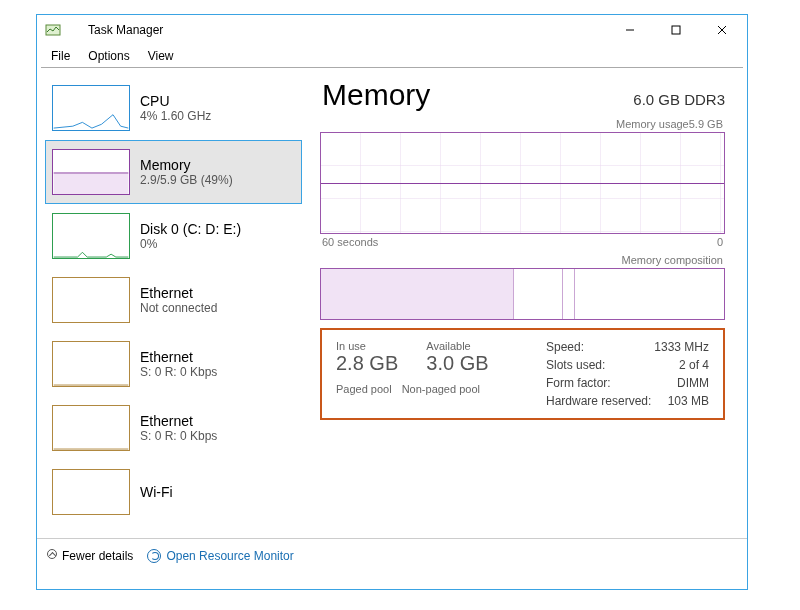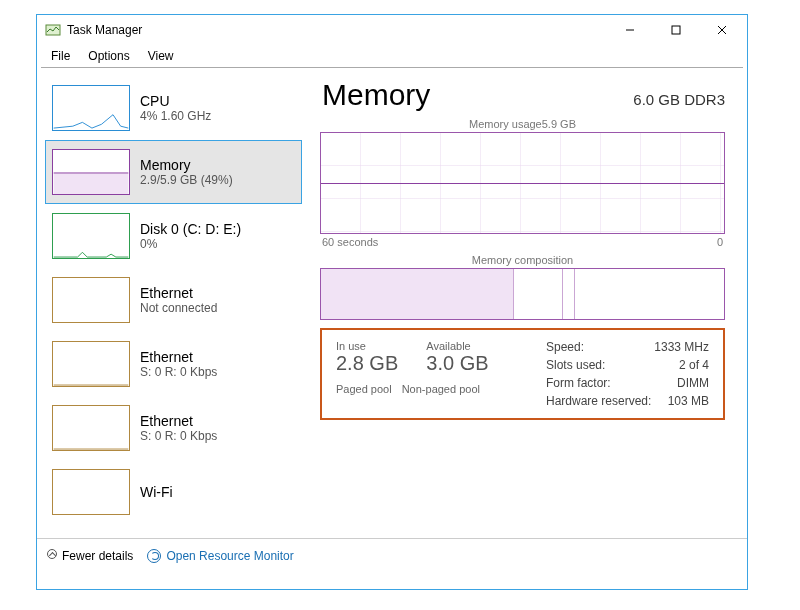--- a/index.html
+++ b/index.html
@@ -1,20 +1,20 @@
 <!DOCTYPE html>
 <html><head>
 <meta charset="utf-8">
 <style>
   * { box-sizing: border-box; font-family: "Segoe UI", Arial, sans-serif; }
   body { margin: 0; background: #fff; width: 800px; height: 610px; overflow: hidden; }
   .window { position: absolute; left: 36px; top: 14px; width: 712px; height: 576px; border: 1px solid #3aa3e3; background: #fff; }
   .titlebar { height: 30px; display: flex; align-items: center; justify-content: space-between; padding: 0 2px 0 8px; }
   .titlebar-left { display: flex; align-items: center; gap: 6px; }
-  .titlebar-title { font-size: 12px; color: #000; }
+  .titlebar-title { font-size: 12px; color: #000; margin-left: 21px; }
   .titlebar-controls { display: flex; }
   .titlebar-btn { width: 46px; height: 30px; display: flex; align-items: center; justify-content: center; font-size: 13px; color: #000; }
   .menubar { display: flex; gap: 2px; padding: 2px 6px; }
   .menu-item { padding: 2px 8px; font-size: 12px; }
   .tabs { display: flex; border-top: 0; padding: 0 4px; }
   .tab { padding: 4px 9px; font-size: 12px; border: 1px solid transparent; border-bottom: none; position: relative; top: 1px; background: #fff; }
   .tab.active { border: 1px solid #aaa; border-bottom: 1px solid #fff; z-index: 2; }
   .tab-underline { border-top: 1px solid #aaa; margin: 0 4px; }
   .body { display: flex; height: 470px; }
   .sidebar { width: 265px; padding: 8px 0 0 8px; overflow: hidden; }
@@ -26,21 +26,21 @@
   .thumb.disk { border-color: #2e9e4f; }
   .thumb.eth { border-color: #b08840; }
   .thumb svg { position: absolute; left: 0; top: 0; width: 100%; height: 100%; }
   .side-label { display: flex; flex-direction: column; }
   .side-title { font-size: 14px; color: #000; }
   .side-sub { font-size: 12px; color: #555; }
   .main { flex: 1; padding: 10px 22px 0 18px; }
   .main-head { display: flex; align-items: baseline; justify-content: space-between; margin-bottom: 6px; padding-left: 2px; }
   .main-title { font-size: 30px; font-weight: 300; }
   .main-spec { font-size: 15px; color: #333; }
-  .chart-label-row { display: flex; justify-content: center; font-size: 11px; color: #777; padding: 0 2px; }
+  .chart-label-row { display: flex; justify-content: flex-end; font-size: 11px; color: #777; padding: 0 2px; }
   .usage-chart { border: 1px solid #9a56ab; height: 102px; margin: 2px 0 2px 0; position: relative; background:
     repeating-linear-gradient(to right, transparent 0, transparent 39px, #e9d8ef 40px),
     repeating-linear-gradient(to bottom, transparent 0, transparent 32px, #e9d8ef 33px);
   }
   .usage-line { position: absolute; left: 0; right: 0; top: 50px; border-top: 1px solid #8a3fa0; }
   .time-row { display: flex; justify-content: space-between; font-size: 11px; color: #777; margin-bottom: 6px; padding: 0 2px;}
   .comp-chart { border: 1px solid #9a56ab; height: 52px; margin: 2px 0 8px 0; display: flex; }
   .comp-seg { height: 100%; border-right: 1px solid #caa6d4; }
   .comp-seg.fill { background: #f1e3f5; }
   .stats-box { border: 2px solid #c9571a; padding: 10px 14px 6px 14px; display: flex; }

